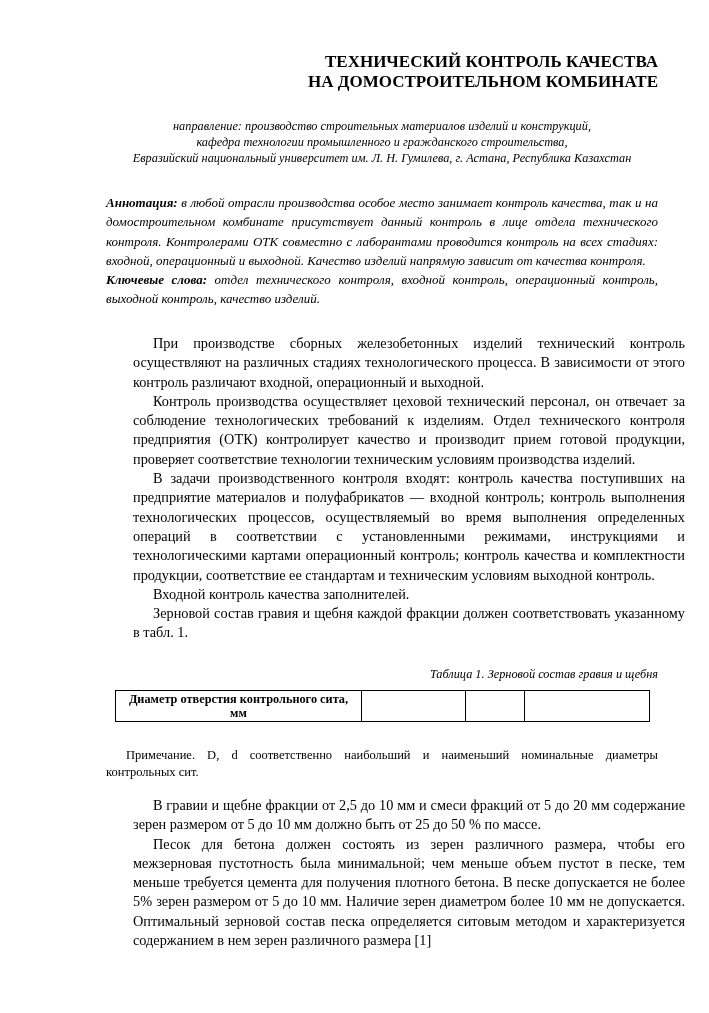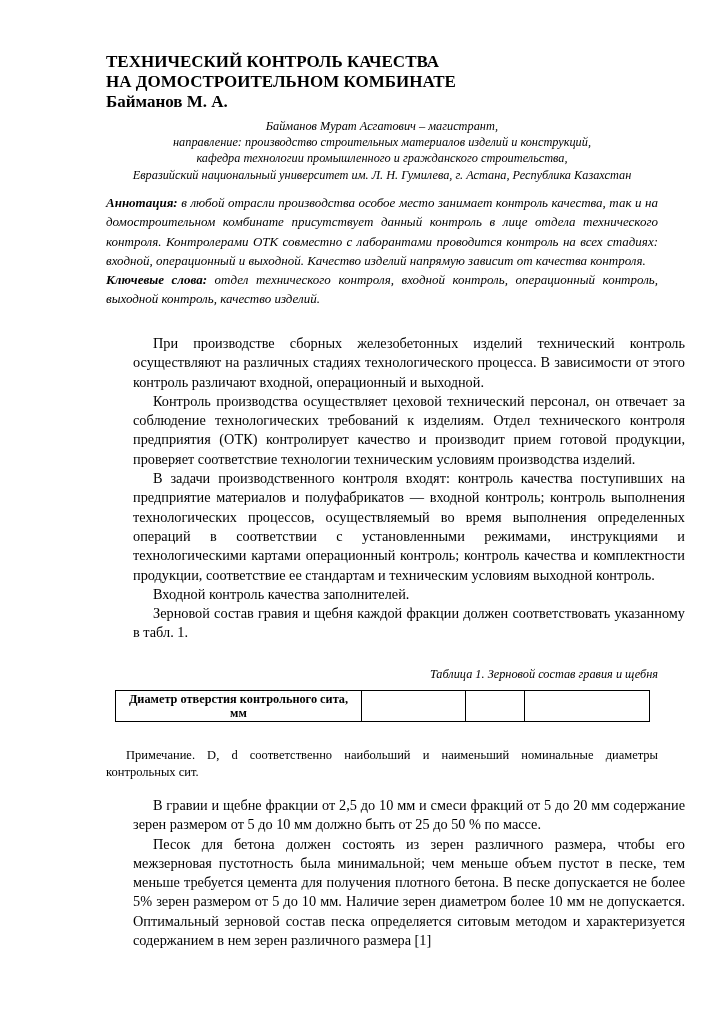--- a/index.html
+++ b/index.html
@@ -1,19 +1,19 @@
 <!DOCTYPE html>
 <html><head>
 <meta charset="utf-8">
 <style>
   html, body { margin: 0; padding: 0; background: #ffffff; }
   body { width: 709px; height: 1013px; position: relative; overflow: hidden;
          font-family: "Liberation Serif", "DejaVu Serif", serif; color: #000; }
   .page { position: absolute; left: 106px; top: 0; width: 552px; }
-  .title { text-align: left; font-weight: bold; font-size: 17px; line-height: 20px; margin: 0; }
+  .title { text-align: right; font-weight: bold; font-size: 17px; line-height: 20px; margin: 0; }
   .title-block { position: absolute; top: 52px; left: 0; width: 552px; }
   .affil { position: absolute; top: 118px; left: -10px; width: 572px; text-align: center;
            font-style: italic; font-size: 12.3px; line-height: 16.2px; }
   .affil div { white-space: nowrap; }
   .abstract { position: absolute; top: 193px; left: 0; width: 552px; font-style: italic;
               font-size: 13px; line-height: 19.3px; text-align: justify; }
   .abstract p { margin: 0; }
   .abstract b { font-style: italic; }
   .body { position: absolute; left: 0; width: 552px; font-size: 14.3px; line-height: 19.3px; text-align: justify; margin-left: 27px; }
   .body p { margin: 0; text-indent: 20px; }
@@ -29,25 +29,23 @@
   .p2 { top: 796px; }
 </style>
 </head>
 <body>
 
 <div class="page">
 
   <div class="title-block">
     <p class="title">ТЕХНИЧЕСКИЙ КОНТРОЛЬ КАЧЕСТВА</p>
     <p class="title">НА ДОМОСТРОИТЕЛЬНОМ КОМБИНАТЕ</p>
-    <p class="title">Байманов М. А.</p>
   </div>
 
   <div class="affil">
-    <div>Байманов Мурат Асгатович – магистрант,</div>
     <div>направление: производство строительных материалов  изделий и конструкций,</div>
     <div>кафедра технологии промышленного и гражданского строительства,</div>
     <div>Евразийский национальный университет им. Л. Н. Гумилева, г. Астана, Республика Казахстан</div>
   </div>
 
   <div class="abstract">
     <p><b>Аннотация:</b><span> в любой отрасли производства особое место занимает контроль качества, так и на домостроительном комбинате присутствует данный контроль в лице отдела технического контроля. Контролерами ОТК совместно с лаборантами проводится контроль на всех стадиях: входной, операционный и выходной. Качество изделий напрямую зависит от качества контроля.</span></p>
     <p><b>Ключевые слова:</b><span> отдел технического контроля, входной контроль, операционный контроль, выходной контроль, качество изделий.</span></p>
   </div>
 

